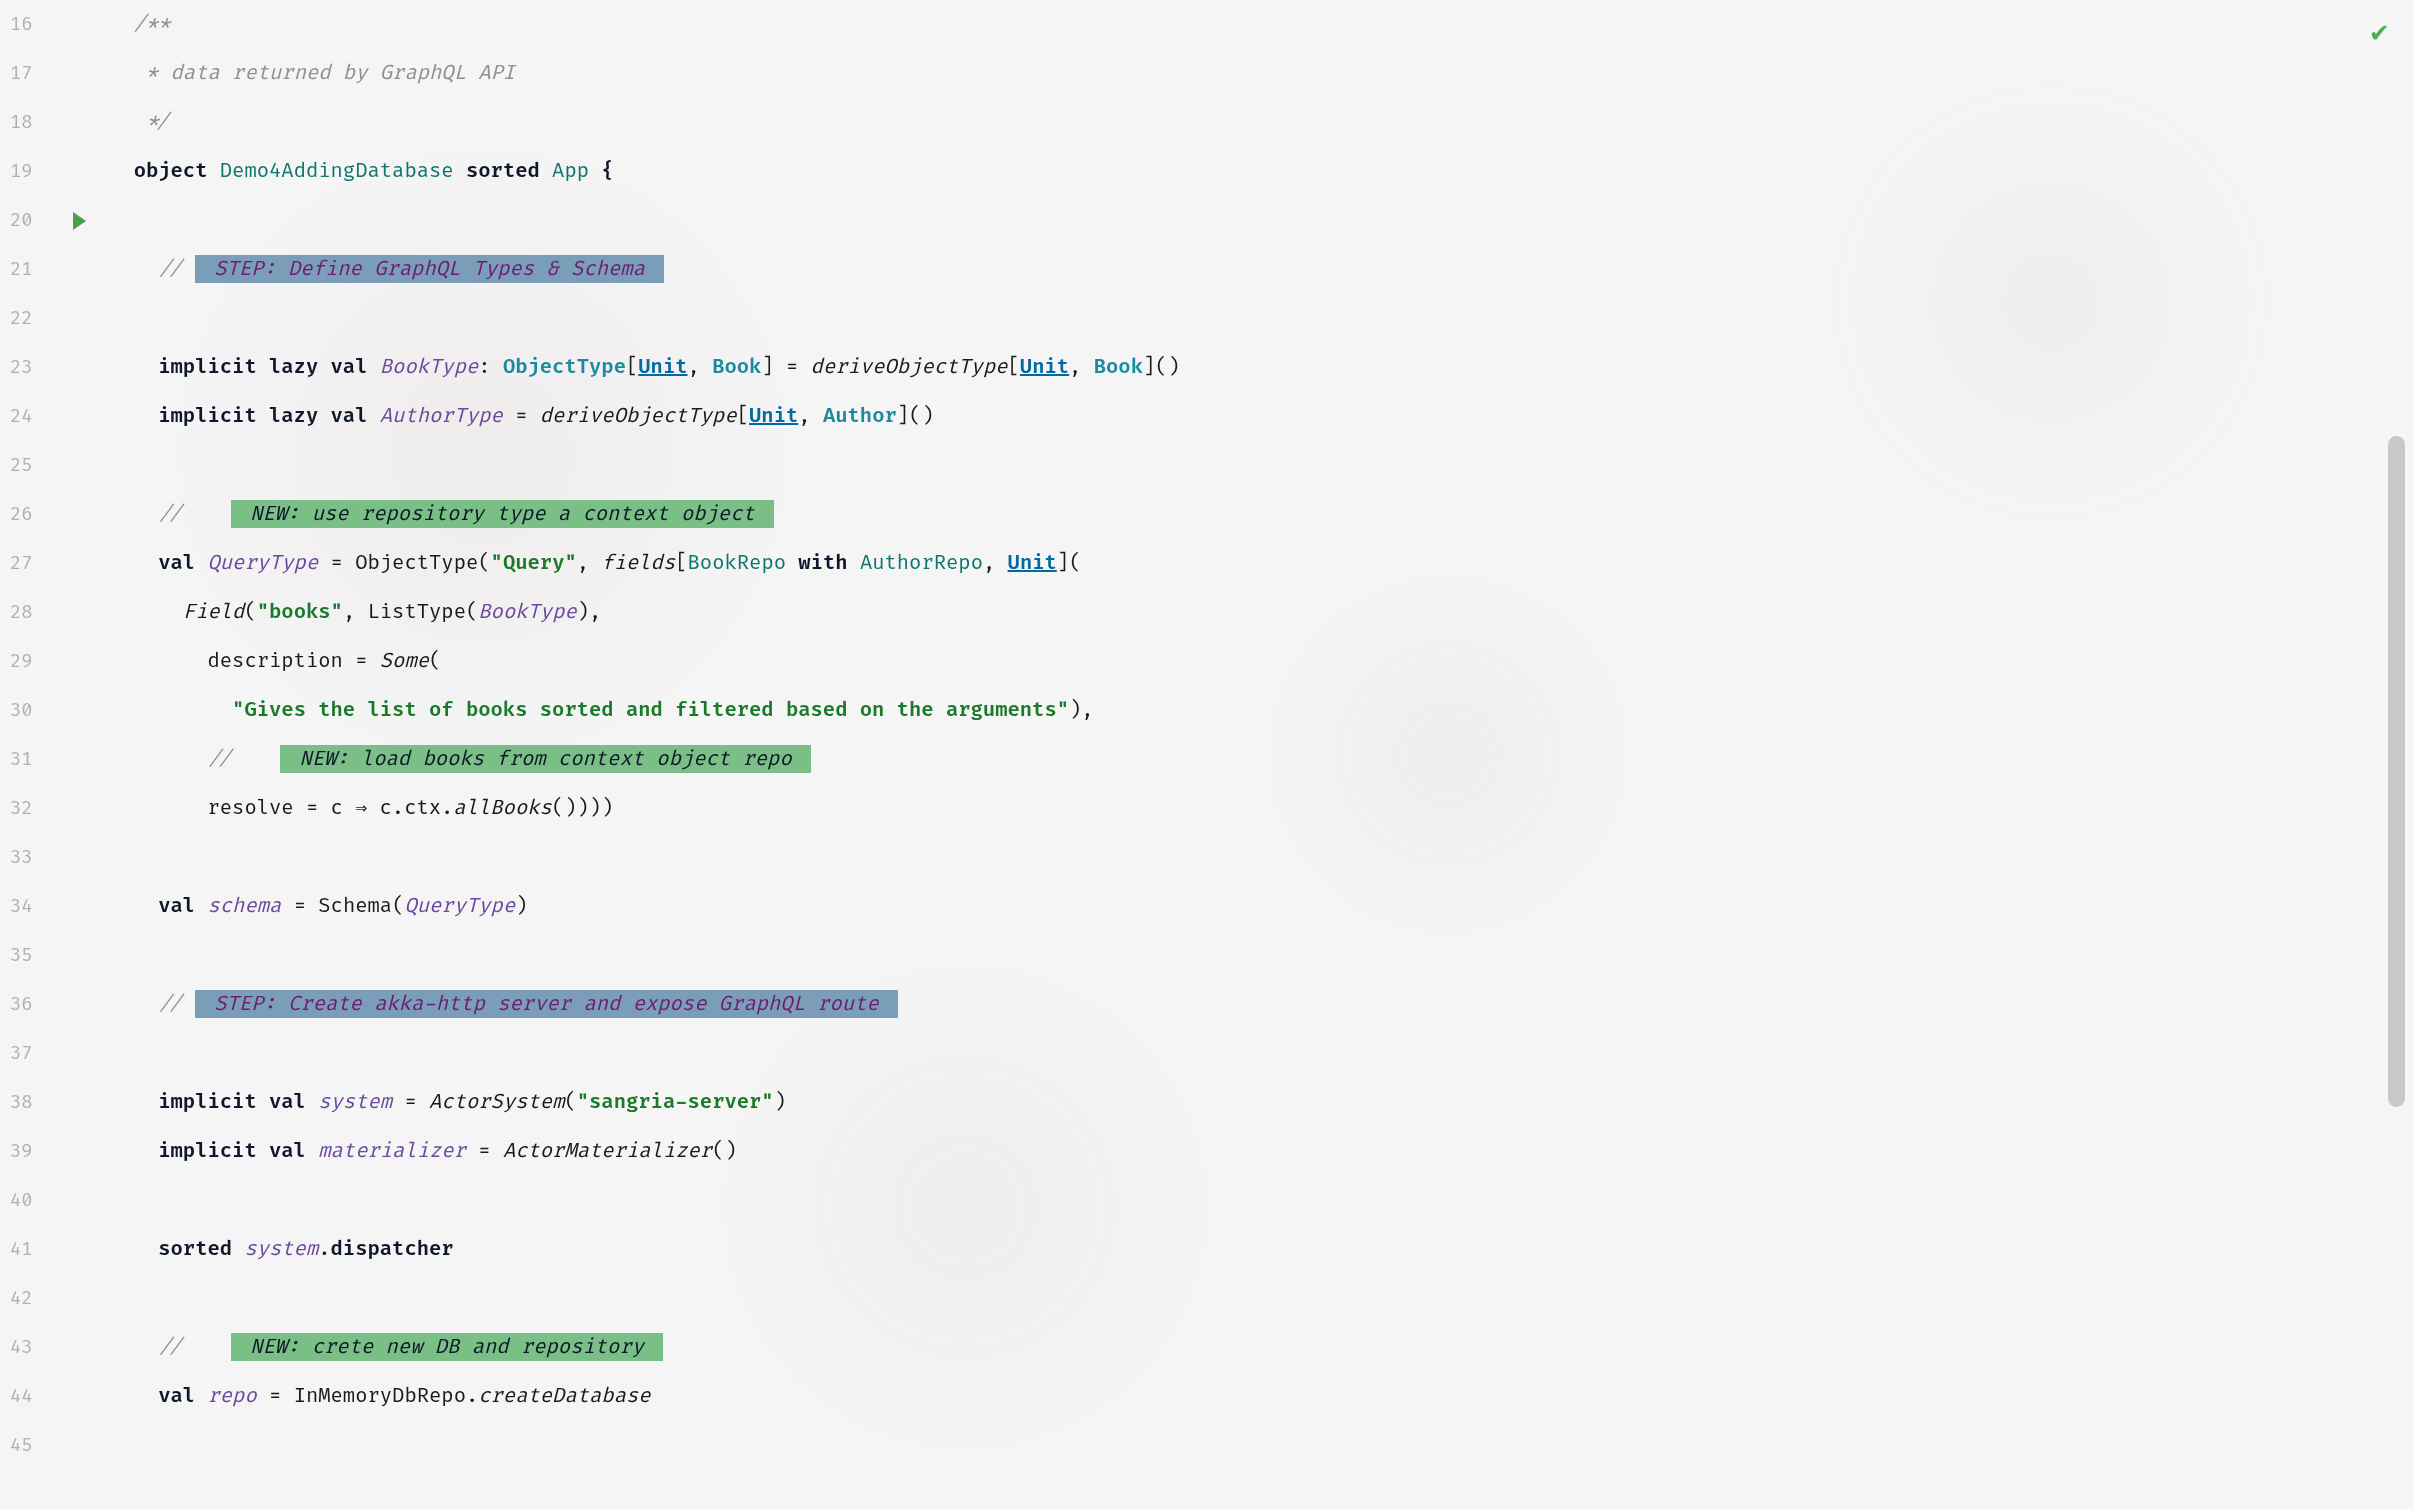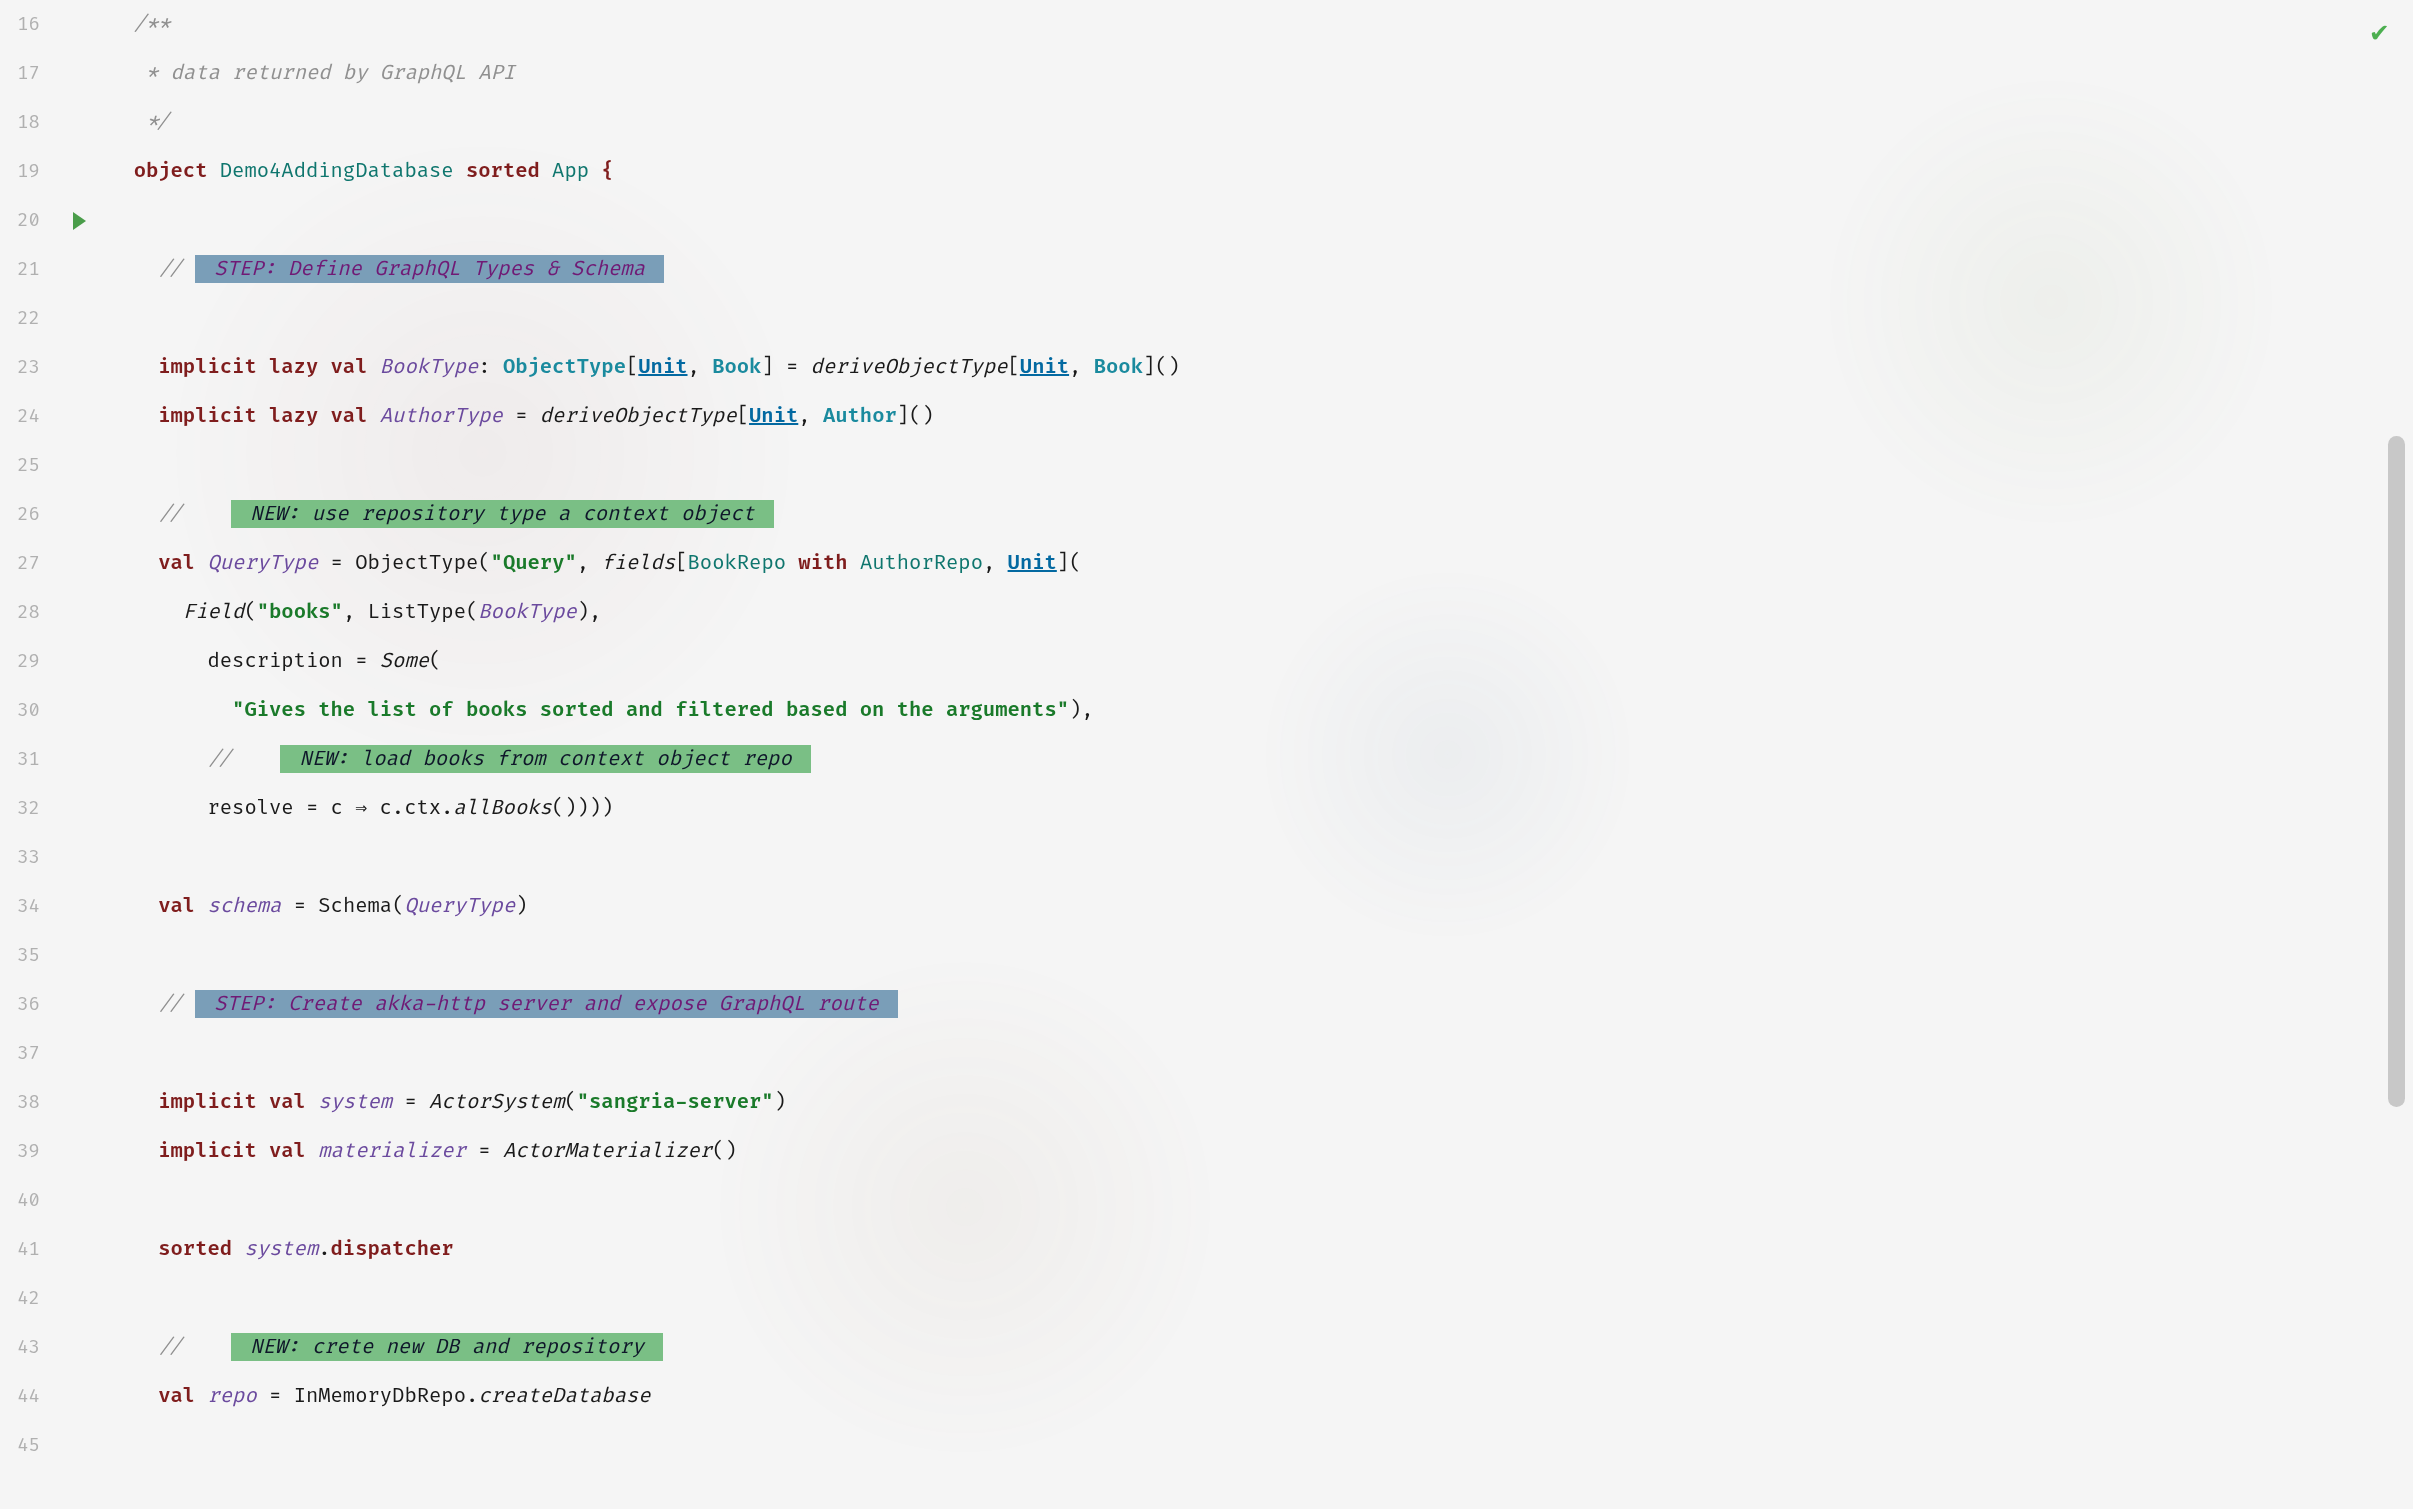--- a/index.html
+++ b/index.html
@@ -14,24 +14,25 @@
   }
   .editor {
     display: flex;
     width: 100%;
     height: 100%;
     position: relative;
   }
   .gutter {
     width: 67px;
     padding-right: 10px;
-    text-align: center;
+    text-align: left;
     color: #b0b0b0;
     user-select: none;
     flex-shrink: 0;
+    padding-left: 10px;
   }
   .gutter-line {
     height: 49px;
     line-height: 49px;
     font-size: 18.4px;
   }
   .run-gutter {
     width: 25px;
     flex-shrink: 0;
   }
@@ -52,21 +53,21 @@
   .code {
     flex: 1;
     padding-left: 17px;
   }
   .code-line {
     height: 49px;
     line-height: 49px;
     white-space: pre;
     font-variant-ligatures: contextual;
   }
-  .kw { color: #7f1d1d; font-weight: 600; }
+  .kw { color: #0f172a; font-weight: 600; }
   .typename { color: #0f766e; }
   .typeref { color: #6b4a9e; font-style: italic; }
   .typeparam-bold { color: #1a8a9e; font-weight: 600; }
   .typeparam-gold-n { color: #0369a1; font-weight: 600; text-decoration: underline; }
   .string { color: #1a7a2a; font-weight: 600; }
   .comment { color: #909090; font-style: italic; }
   .doccomment { color: #909090; font-style: italic; }
   .method { color: #1a1a1a; font-style: italic; margin-top: 44px; }
   .method-n { color: #1a1a1a; }
   .ident { color: #6b4a9e; font-style: italic; }

